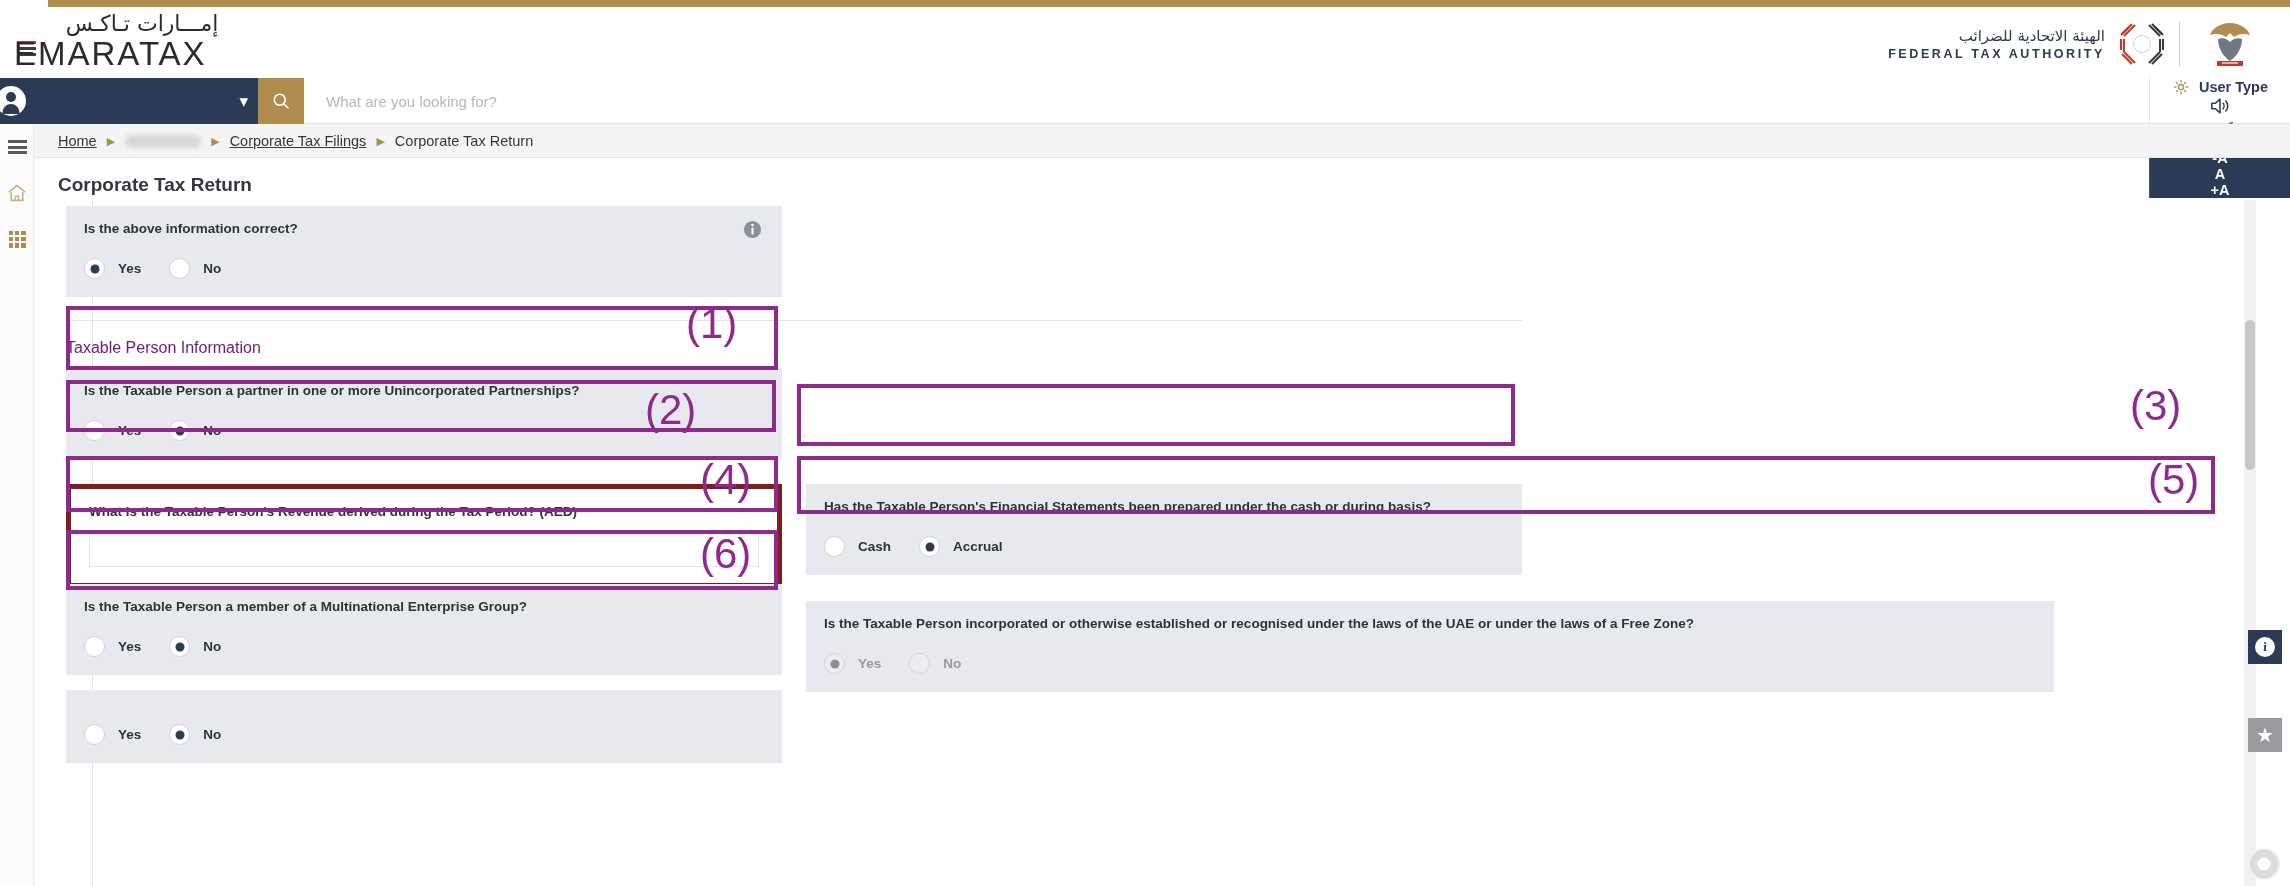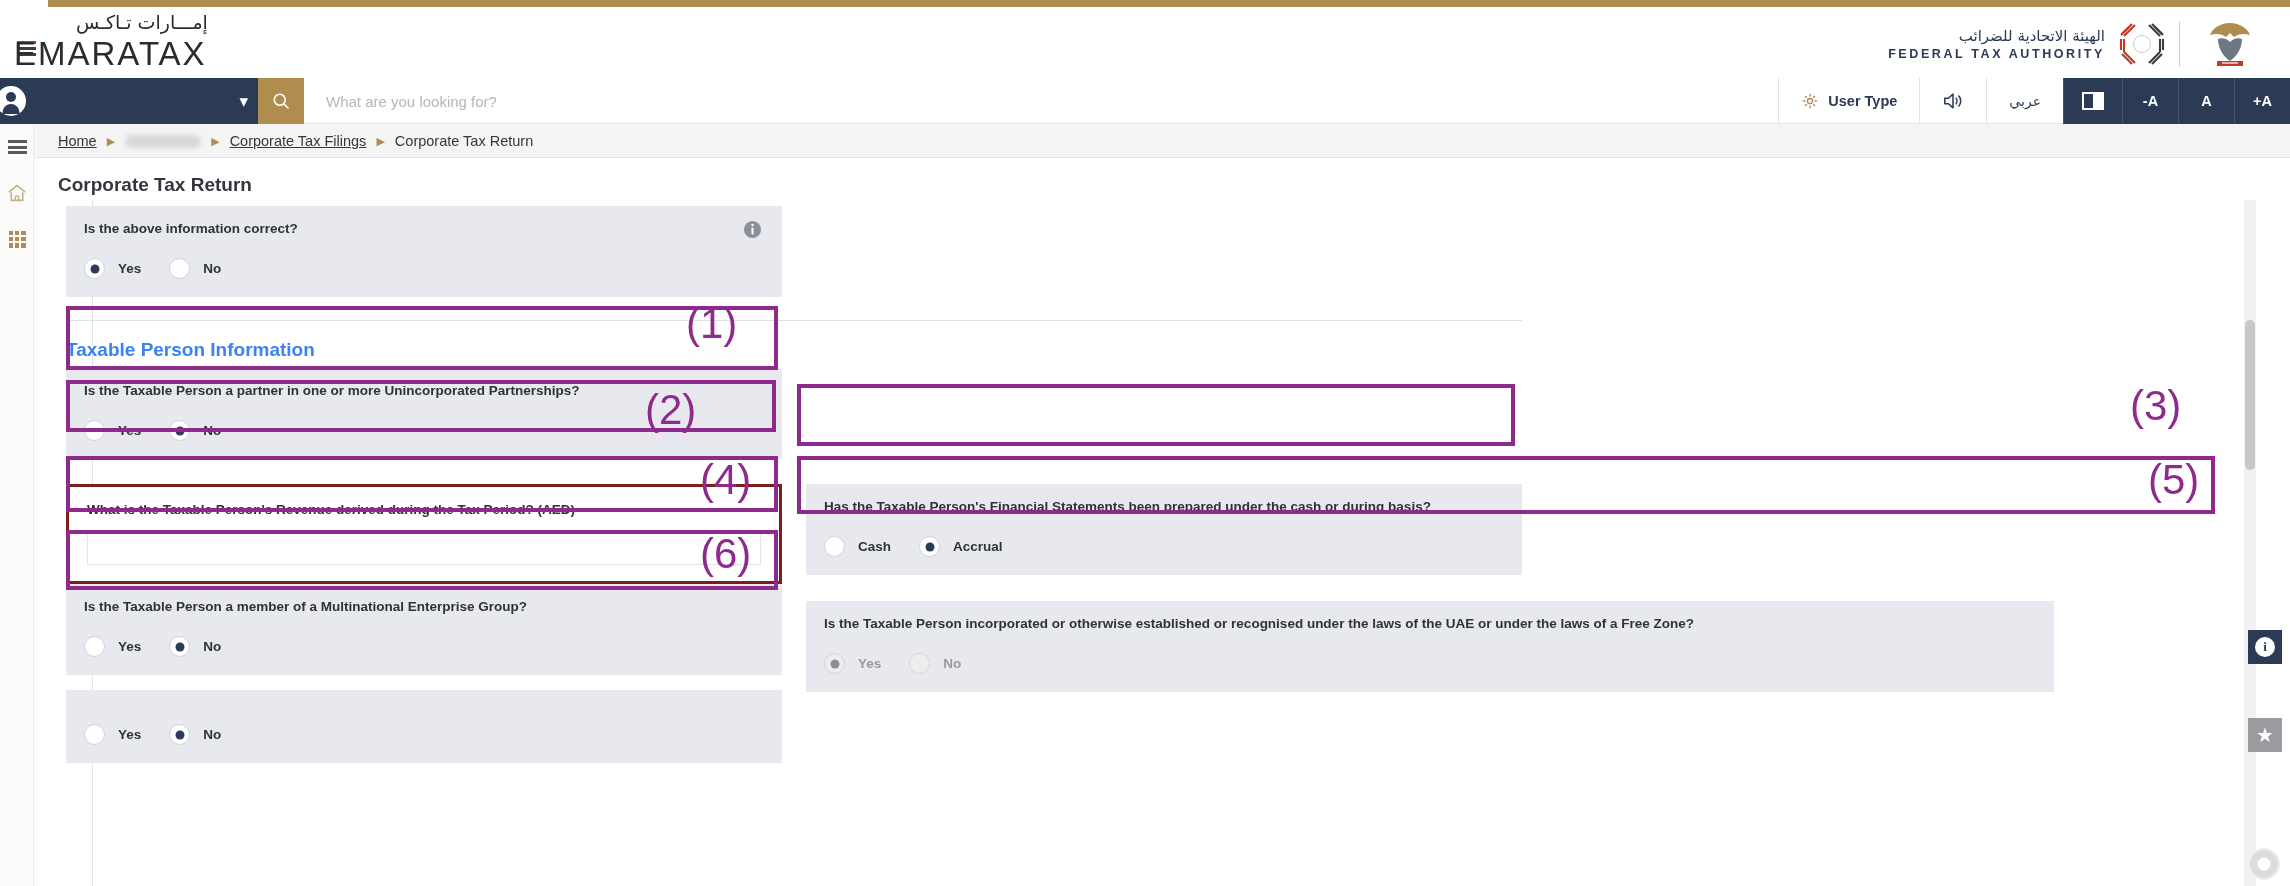--- a/index.html
+++ b/index.html
@@ -15,21 +15,21 @@
   .gold-strip { position:absolute; left:0; top:0; width:2290px; height:7px; background:#b08d4f; }
   .gold-strip .white-left { position:absolute; left:0; top:0; width:48px; height:7px; background:#fff; }
 
   
   .masthead { position:absolute; left:0; top:7px; width:2290px; height:71px; background:#ffffff; }
 
   .logo-wrap { position:absolute; left:14px; top:4px; width:240px; height:64px; }
   .logo-ar {
     position:absolute; left:18px; top:0px; width:220px;
     text-align:center; direction:rtl;
-    font-family:"DejaVu Sans", sans-serif; font-size:19px; color:#2b2b2b; letter-spacing:1px;
+    font-family:"DejaVu Sans", sans-serif; font-size:22px; color:#2b2b2b; letter-spacing:1px;
   }
   .logo-en {
     position:absolute; left:0px; top:24px; width:240px;
     font-family:"Liberation Sans", sans-serif; font-size:33px; letter-spacing:2px;
     color:#2b2b2b; font-weight:400; white-space:nowrap;
   }
   .logo-bars { position:absolute; left:3px; top:30px; width:19px; height:22px; }
   .logo-bars i { display:block; height:3px; margin-bottom:3px; background:#3d3d3d; width:19px; }
   .logo-bars i.red { background:#c0392b; }
 
@@ -54,21 +54,21 @@
 
   .search-btn { position:absolute; left:258px; top:0; width:46px; height:46px; background:#b08d4f; display:flex; align-items:center; justify-content:center; cursor:pointer; }
   .search-btn svg { width:20px; height:20px; }
   .search-input {
     position:absolute; left:304px; top:0; width:900px; height:46px;
     border:none; outline:none; background:transparent;
     font-family:"Liberation Sans", sans-serif; font-size:15px; color:#555; padding-left:22px;
   }
   .search-input::placeholder { color:#b6b6b6; }
 
-  .nav-right { position:absolute; right:0; top:0; height:46px; display:flex; align-items:stretch; }
+  .nav-right { position:absolute; right:0; top:0; height:46px; display:flex; align-items:stretch;flex-direction:column; }
   .nav-cell {
     display:flex; align-items:center; justify-content:center; gap:9px;
     padding:0 22px; border-left:1px solid #e3e3e3; color:#2b3a55;
     font-size:14.5px; font-weight:700; cursor:pointer; white-space:nowrap;
   }
   .nav-cell.dark { background:#2b3a55; color:#fff; border-left:1px solid #45536b; min-width:56px; padding:0 18px; }
   .gear-ic { width:18px; height:18px; }
   .sound-ic { width:22px; height:20px; }
   .ar-lbl { font-family:"DejaVu Sans", sans-serif; font-size:14px; font-weight:400; }
   .contrast-box { width:22px; height:18px; border:2px solid #fff; background:#fff; position:relative; }
@@ -105,36 +105,36 @@
   .radio + .radio { margin-left:28px; }
   .dot { width:21px; height:21px; border-radius:50%; background:#fff; border:1px solid #cfd2d8; position:relative; flex:0 0 21px;}
   .dot.on::after { content:""; position:absolute; left:50%; top:50%; transform:translate(-50%,-50%); width:9px; height:9px; border-radius:50%; background:#2b3a55; }
   .dot.dis { background:#ededef; border-color:#d5d5d8; }
   .dot.dis.on::after { background:#8d8d93; }
   .rlabel { font-size:13.5px; font-weight:700; color:#2f3338; }
   .rlabel.dis { color:#9a9aa0; }
 
   .info-ic { position:absolute; right:20px; top:14px; width:19px; height:19px; }
 
-  .sect-title { font-size:19px; font-weight:700; color:#3b82f6; }
+  .sect-title { font-size:16px; font-weight:400; color:#701a75; }
   .hr { height:1px; background:#e2e2e2; }
 
   
   .anno { position:absolute; border:4px solid #8e2a8b; pointer-events:none; }
   .anno-num {
     position:absolute; color:#8e2a8b; font-size:42px; font-weight:400;
     font-family:"Liberation Sans", sans-serif; pointer-events:none;
   }
 
   
   .txt-input {
     width:100%; height:34px; background:#fff; border:1px solid #e4e4e8; outline:none;
     font-size:14.5px; color:#333; padding:0 12px; font-family:"Liberation Sans", sans-serif;
   }
-  .white-pane { background:#fff; padding:14px 18px 16px 18px; border:3px solid #7f1d1d; }
+  .white-pane { background:#fff; padding:14px 18px 16px 18px; border:5px solid #7f1d1d; }
 
   
   .fab { position:absolute; right:8px; width:34px; height:34px; display:flex; align-items:center; justify-content:center; cursor:pointer; }
   .fab.info { top:630px; background:#2b3a55; }
   .fab.star { top:718px; background:#9a9a9f; }
   .fab .circle { width:20px; height:20px; border-radius:50%; background:#fff; color:#2b3a55; font-size:13px; font-weight:700; display:flex; align-items:center; justify-content:center; font-family:"Liberation Serif", serif;}
   .fab .star-g { color:#fff; font-size:20px; line-height:1; }
   .chat-fab { position:absolute; right:10px; bottom:6px; width:32px; height:32px; border-radius:50%; background:#dcdcde; border:2px solid #f0f0f1; }
   .chat-fab::after { content:""; position:absolute; left:50%; top:50%; transform:translate(-50%,-50%); width:13px; height:13px; border-radius:50%; background:#fff; }
 

